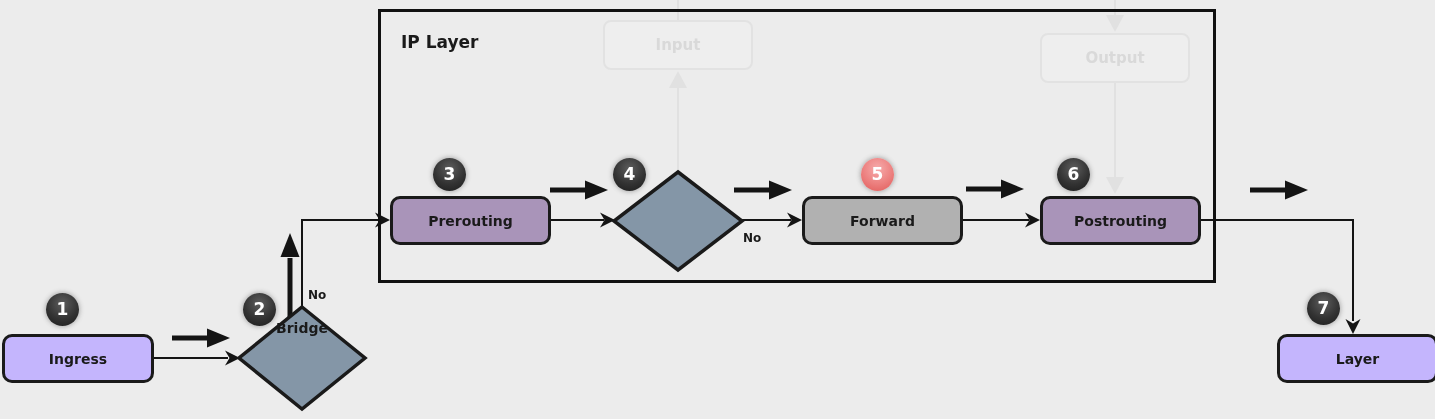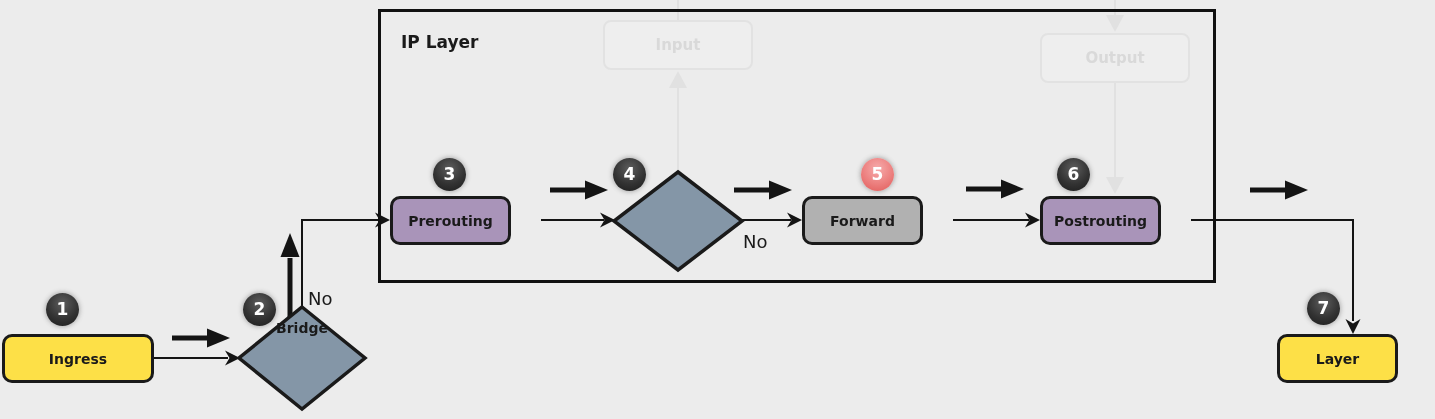--- a/index.html
+++ b/index.html
@@ -49,31 +49,31 @@
     font-size: 15px;
     font-weight: bold;
     color: #d9d9d9;
   }
   .ghost-input  { left: 603px; top: 20px; }
   .ghost-output { left: 1040px; top: 33px; }
 
   
   .node {
     position: absolute;
-    width: 121px; height: 49px;
+    width: 161px; height: 49px;
     border: 3px solid #1a1a1a;
     border-radius: 10px;
     display: flex;
     align-items: center;
     justify-content: center;
     font-size: 14px;
     font-weight: bold;
     color: #1a1a1a;
   }
-  .node-blue   { background: #fde047; }
+  .node-blue   { background: #c4b5fd; }
   .node-purple { background: #a994b9; }
   .node-gray   { background: #b1b1b1; }
 
   .node-ingress     { left: 2px;    top: 334px; width: 152px; }
   .node-prerouting  { left: 390px;  top: 196px; }
   .node-forward     { left: 802px;  top: 196px; }
   .node-postrouting { left: 1040px; top: 196px; }
   .node-egress      { left: 1277px; top: 334px; }
 
   
@@ -109,22 +109,22 @@
   .badge-2 { left: 243px;  top: 293px; }
   .badge-3 { left: 433px;  top: 158px; }
   .badge-4 { left: 613px;  top: 158px; }
   .badge-5 { left: 861px;  top: 158px; }
   .badge-6 { left: 1057px; top: 158px; }
   .badge-7 { left: 1307px; top: 292px; }
 
   
   .no-label {
     position: absolute;
-    font-size: 18px;
-    font-weight: normal;
+    font-size: 12px;
+    font-weight: bold;
     color: #1a1a1a;
   }
   .no-label-bridge { left: 308px; top: 288px; }
   .no-label-dest   { left: 743px; top: 231px; }
 </style>
 </head>
 <body>
 
 <div class="canvas">
 

